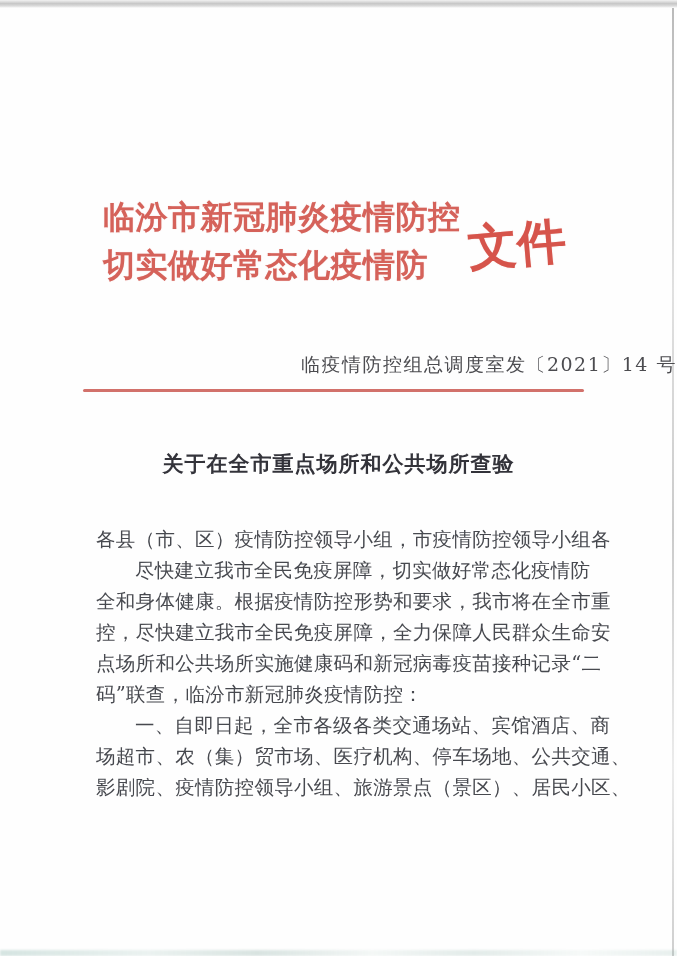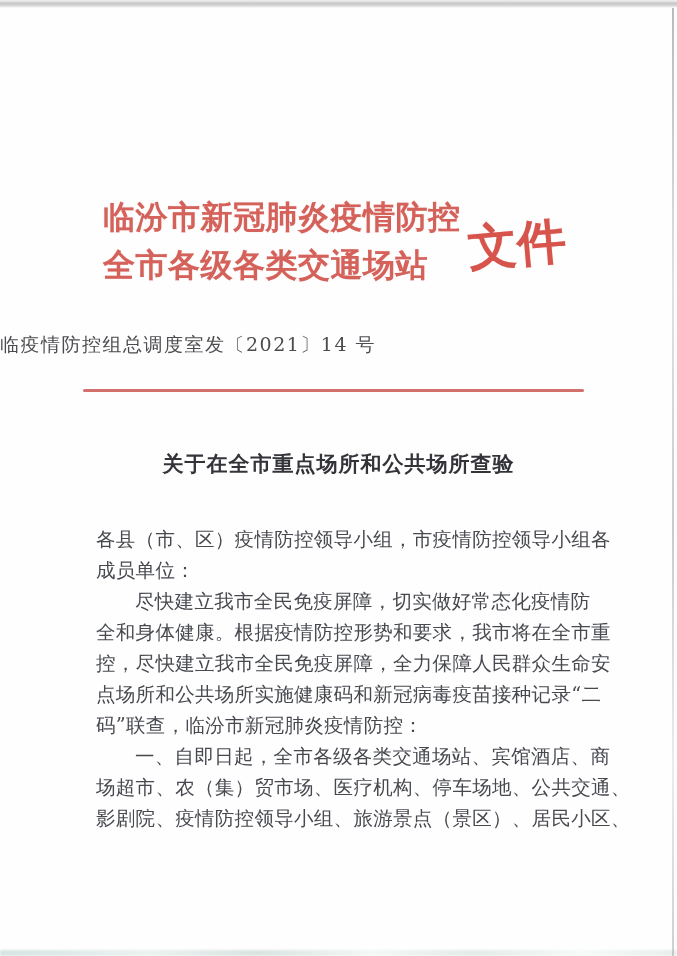--- a/index.html
+++ b/index.html
@@ -46,22 +46,22 @@
     text-shadow: 0 0 1px rgba(213,98,90,0.35);
   }
   .letterhead-doc-type {
     position: absolute; left: 468px; top: 212px;
     font-size: 49px; font-weight: 700; color: #d6544b;
     transform: rotate(-5deg); white-space: nowrap;
     text-shadow: 0 0 1px rgba(214,84,75,0.35);
   }
 
   .doc-number {
-    position: absolute; top: 332px; left: 0; width: 100%;
-    text-align: left; font-size: 19px; color: #4c4c50;
+    position: absolute; top: 352px; left: 0; width: 100%;
+    text-align: right; font-size: 19px; color: #4c4c50;
     letter-spacing: 1.5px; white-space: nowrap;
   }
 
   .red-rule {
     position: absolute; top: 389px; left: 83px; width: 501px; height: 3px;
     background: #d2716b; border-radius: 2px;
   }
 
   .doc-title {
     position: absolute; top: 444px; left: 0; width: 100%;
@@ -82,36 +82,35 @@
 
 <div class="page">
 
   <div class="scan-edge-top"></div>
   <div class="scan-edge-right"></div>
   <div class="scan-edge-bottom"></div>
 
   <div class="letterhead">
     <div class="letterhead-name">
       <div>临汾市新冠肺炎疫情防控</div>
-      <div>全市各级各类交通场站</div>
+      <div>切实做好常态化疫情防</div>
     </div>
     <div class="letterhead-doc-type">文件</div>
   </div>
 
   <div class="doc-number">临疫情防控组总调度室发〔2021〕14 号</div>
 
   <div class="red-rule"></div>
 
   <div class="doc-title">
     <div>关于在全市重点场所和公共场所查验</div>
   </div>
 
   <div class="doc-body">
     <div class="body-line">各县（市、区）疫情防控领导小组，市疫情防控领导小组各</div>
-    <div class="body-line">成员单位：</div>
     <div class="body-line indent">尽快建立我市全民免疫屏障，切实做好常态化疫情防</div>
     <div class="body-line">全和身体健康。根据疫情防控形势和要求，我市将在全市重</div>
     <div class="body-line">控，尽快建立我市全民免疫屏障，全力保障人民群众生命安</div>
     <div class="body-line">点场所和公共场所实施健康码和新冠病毒疫苗接种记录“二</div>
     <div class="body-line">码”联查，临汾市新冠肺炎疫情防控：</div>
     <div class="body-line indent">一、自即日起，全市各级各类交通场站、宾馆酒店、商</div>
     <div class="body-line">场超市、农（集）贸市场、医疗机构、停车场地、公共交通、</div>
     <div class="body-line">影剧院、疫情防控领导小组、旅游景点（景区）、居民小区、</div>
   </div>
 

